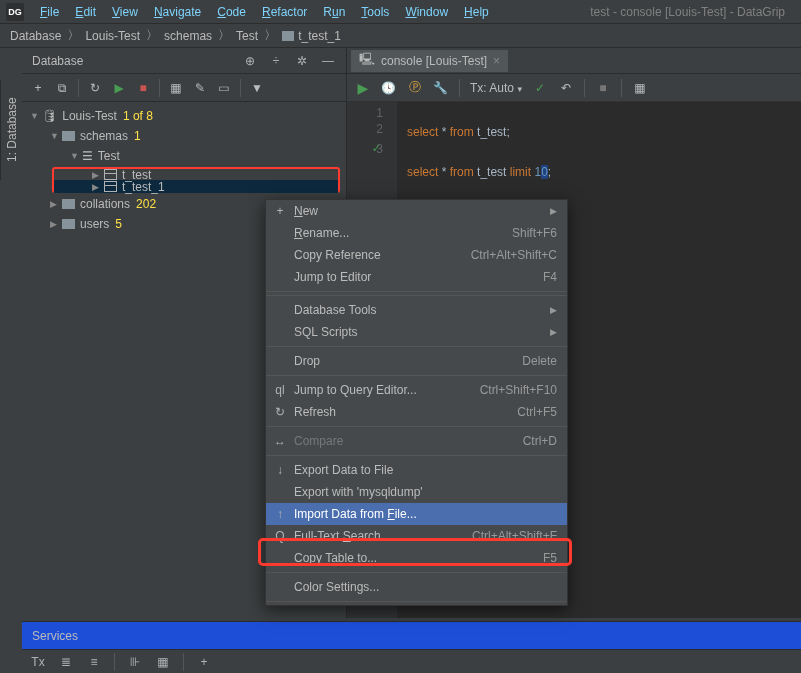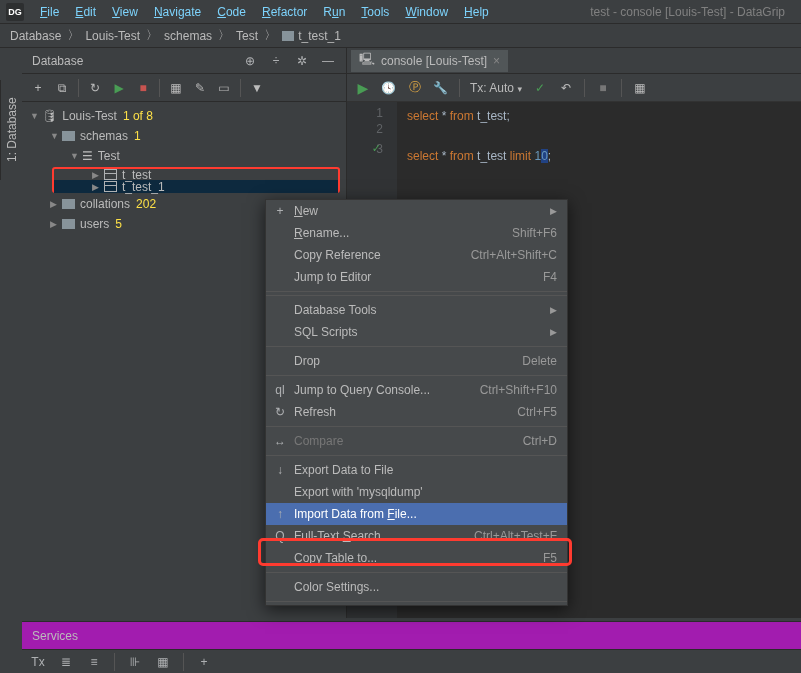--- a/index.html
+++ b/index.html
@@ -33,39 +33,39 @@
 .highlighted-row { border: 2px solid #ff3b30; border-radius: 3px; margin: 1px 6px 1px 30px; height: 26px; }
 .selected { background: #0d293e; }
 .editor-panel { flex: 1; background: #2b2b2b; display: flex; flex-direction: column; }
 .tab-bar { height: 26px; background: #3c3f41; display: flex; align-items: center; border-bottom: 1px solid #2b2b2b; padding-left: 4px; }
 .tab { background: #515658; height: 22px; display: flex; align-items: center; padding: 0 8px; color: #bbbbbb; gap: 6px; }
 .tab-close { color: #888; cursor: pointer; }
 .editor-toolbar { height: 28px; background: #3c3f41; display: flex; align-items: center; padding: 0 8px; gap: 10px; border-bottom: 1px solid #323232; }
 .play-icon { color: #499c54; font-size: 14px; }
 .gutter { width: 50px; background: #313335; text-align: right; padding-right: 14px; color: #606366; position: relative; }
 .code-area { display: flex; flex: 1; }
-.code { flex: 1; padding: 4px 10px; font-family: "Consolas", monospace; font-size: 13px; line-height: 20px; }
+.code { flex: 1; padding: 20px 10px; font-family: "Consolas", monospace; font-size: 13px; line-height: 20px; }
 .code-line { height: 20px; }
 .kw { color: #cc7832; }
 .ident { color: #a9b7c6; }
 .star { color: #a9b7c6; }
 .num { color: #6897bb; }
 .caret-bg { background: #214283; }
 .check { color: #499c54; position: absolute; right: 2px; font-size: 11px; }
 .context-menu { position: absolute; left: 265px; top: 199px; width: 303px; background: #46494b; border: 1px solid #333; box-shadow: 0 4px 16px rgba(0,0,0,0.6); z-index: 100; }
 .cm-item { height: 22px; display: flex; align-items: center; padding: 0 10px 0 28px; position: relative; color: #bbbbbb; cursor: pointer; }
 .cm-item.disabled { color: #777; }
 .cm-item .cm-icon { position: absolute; left: 6px; width: 16px; text-align: center; color: #afb1b3; }
 .cm-item .short { margin-left: auto; color: #999; }
 .cm-item .sub-arrow { margin-left: auto; color: #999; font-size: 9px; }
 .cm-sep { height: 1px; background: #555; margin: 3px 0; }
 .cm-item.highlighted { background: #4b6eaf; color: #fff; }
 .cm-item .u { text-decoration: underline; }
 .red-highlight { position: absolute; left: 258px; top: 538px; width: 314px; height: 28px; border: 3px solid #ff3b30; border-radius: 5px; z-index: 101; pointer-events: none; }
-.services-bar { position: absolute; bottom: 24px; left: 22px; right: 0; height: 28px; background: #a21caf; border-top: 1px solid #2b2b2b; display: flex; align-items: center; padding: 0 10px; color: #bbbbbb; }
+.services-bar { position: absolute; bottom: 24px; left: 22px; right: 0; height: 28px; background: #1d4ed8; border-top: 1px solid #2b2b2b; display: flex; align-items: center; padding: 0 10px; color: #bbbbbb; }
 .services-toolbar { position: absolute; bottom: 0; left: 22px; right: 0; height: 24px; background: #3c3f41; border-top: 1px solid #2b2b2b; display: flex; align-items: center; padding: 0 8px; gap: 12px; color: #afb1b3; }
 </style>
 </head>
 <body>
 
 <div class="titlebar">
   <div class="dg-logo">DG</div>
   <div class="menu-item"><span class="u">F</span>ile</div>
   <div class="menu-item"><span class="u">E</span>dit</div>
   <div class="menu-item"><span class="u">V</span>iew</div>
@@ -247,21 +247,21 @@
       <span class="sub-arrow">▶</span>
     </div>
     <div class="cm-sep"></div>
     <div class="cm-item">
       <span>Drop</span>
       <span class="short">Delete</span>
     </div>
     <div class="cm-sep"></div>
     <div class="cm-item">
       <span class="cm-icon">ql</span>
-      <span>Jump to Query Console...</span>
+      <span>Jump to Query Editor...</span>
       <span class="short">Ctrl+Shift+F10</span>
     </div>
     <div class="cm-item">
       <span class="cm-icon">↻</span>
       <span>Refresh</span>
       <span class="short">Ctrl+F5</span>
     </div>
     <div class="cm-sep"></div>
     <div class="cm-item disabled">
       <span class="cm-icon">↔</span>
@@ -276,21 +276,21 @@
     <div class="cm-item">
       <span>Export with 'mysqldump'</span>
     </div>
     <div class="cm-item highlighted">
       <span class="cm-icon">↑</span>
       <span>Import Data from <span class="u">F</span>ile...</span>
     </div>
     <div class="cm-item">
       <span class="cm-icon">Q</span>
       <span>Full-Text <span class="u">S</span>earch...</span>
-      <span class="short">Ctrl+Alt+Test+F</span>
+      <span class="short">Ctrl+Alt+Shift+F</span>
     </div>
     <div class="cm-item">
       <span>Copy Table to...</span>
       <span class="short">F5</span>
     </div>
     <div class="cm-sep"></div>
     <div class="cm-item">
       <span>Color Settings...</span>
     </div>
     <div class="cm-sep"></div>

